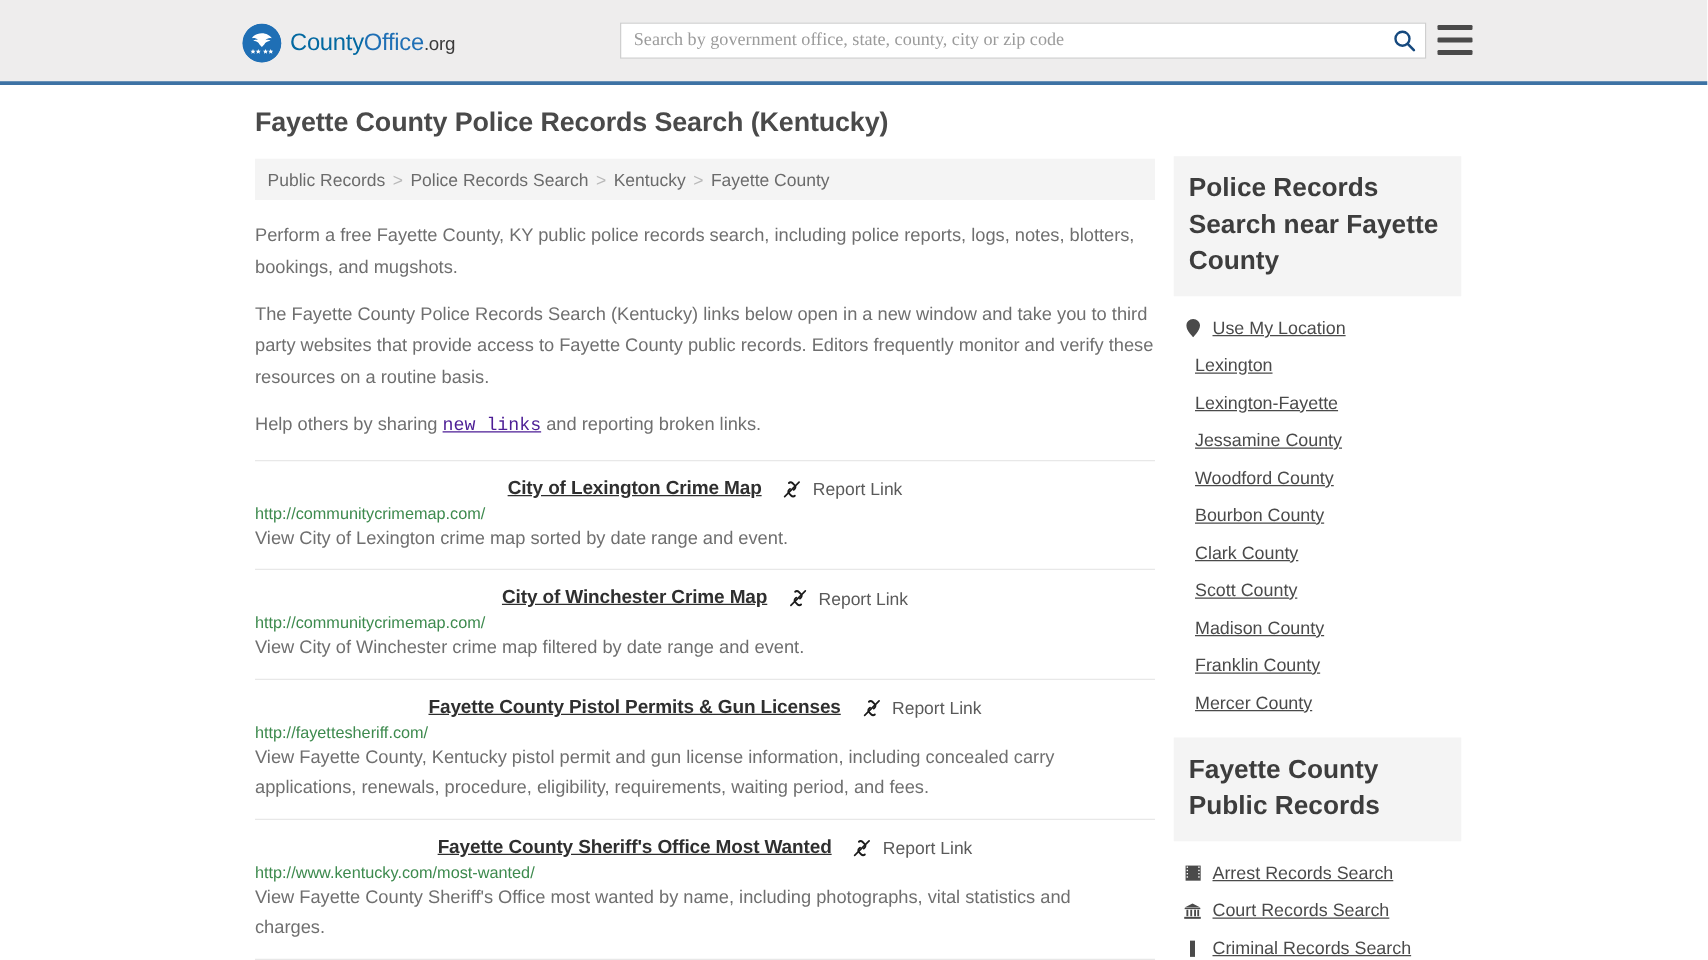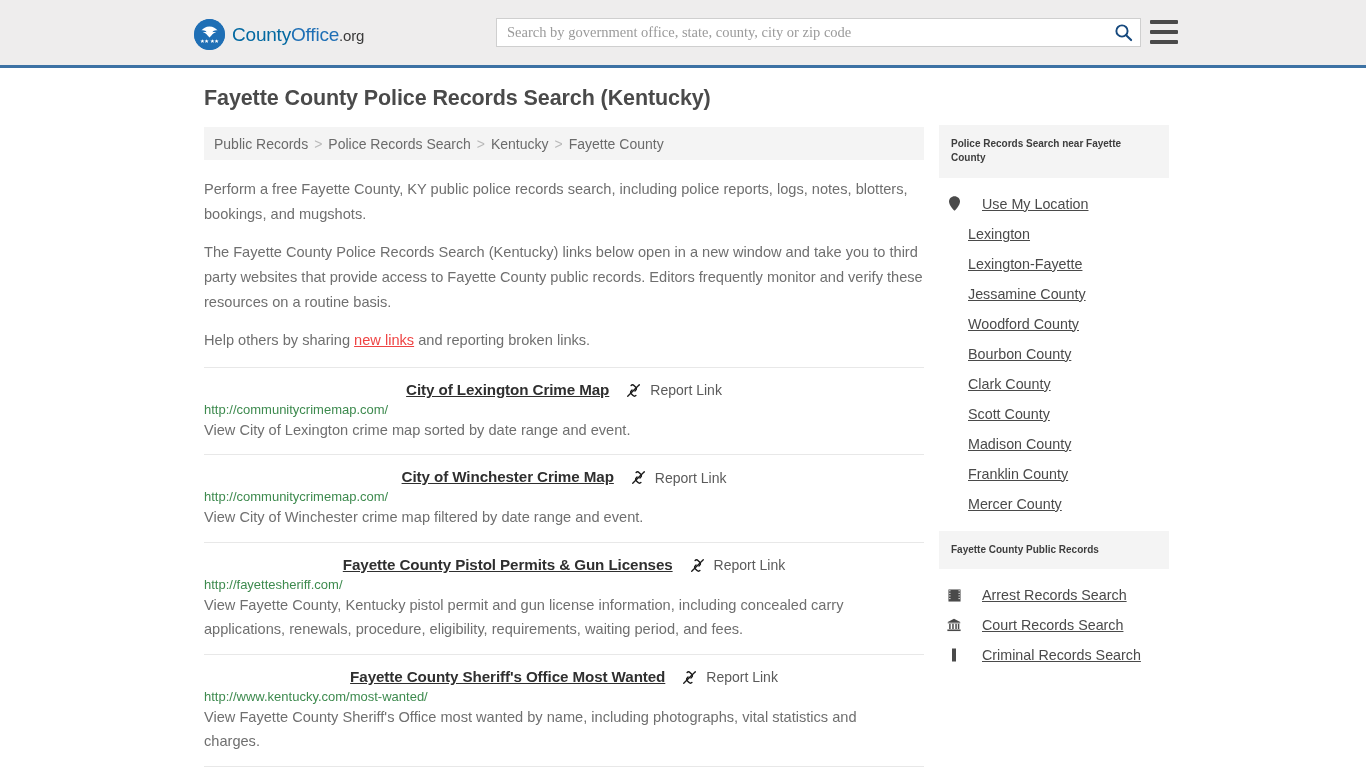--- a/index.html
+++ b/index.html
@@ -135,23 +135,24 @@
     margin: 0 6px;
   }
 
   .intro-p {
     font-size: 14.6px;
     line-height: 1.72;
     color: #6f6f6f;
     margin: 0 0 13px 0;
   }
   .intro-p a {
-    color: #ef4444;
+    color: #4c1d95;
     text-decoration: underline;
     font-weight: 400;
+    font-family: Liberation Mono, monospace;
   }
 
   
   .result-item {
     border-top: 1px solid #e8e8e8;
     padding: 13px 0 12px 0;
     position: relative;
   }
   .result-item:first-of-type { border-top: 1px solid #e8e8e8; }
   .result-head {
@@ -190,30 +191,30 @@
     line-height: 1.68;
     color: #6f6f6f;
     max-width: 700px;
   }
 
   
   .side-box { margin-bottom: 12px; }
   .side-box-head {
     background: #f4f4f4;
     padding: 12px 12px 13px 12px;
-    font-size: 10px;
+    font-size: 21px;
     font-weight: 700;
     color: #3d3d3d;
     line-height: 1.38;
   }
   .side-links { padding-top: 11px; }
   .side-link-row {
     display: flex;
     align-items: center;
-    gap: 21px;
+    gap: 9px;
     padding: 7px 0 7px 8px;
     min-height: 22px;
   }
   .side-link-row a {
     font-size: 14.3px;
     color: #4a4a4a;
     text-decoration: underline;
   }
   .side-ico {
     width: 14px; height: 16px;

